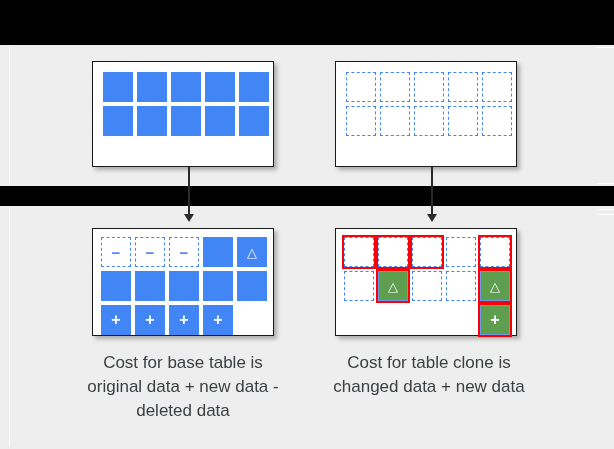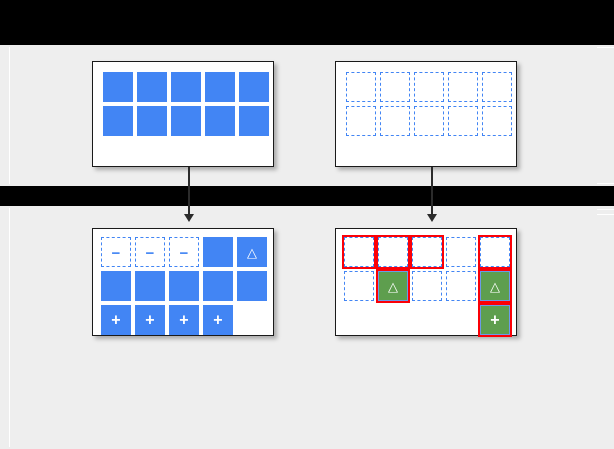--- a/index.html
+++ b/index.html
@@ -292,15 +292,17 @@
           </div>
           <div class="cellwrap" style="width: 30px; height: 30px; margin-right: 0px;">
             <div class="cell green hl" style="width: 100%; height: 100%;">
               <span class="glyph" style="font-size: 16px;">+</span>
             </div>
           </div>
         </div>
       </div>
   </div>
 
-
+  <div class="caption" style="left:84px;top:351px;width:198px;">Cost for base table is original data + new data - deleted data</div>
+
+  <div class="caption" style="left:330px;top:351px;width:198px;">Cost for table clone is changed data + new data</div>
 
 </div>
 
 </body></html>

